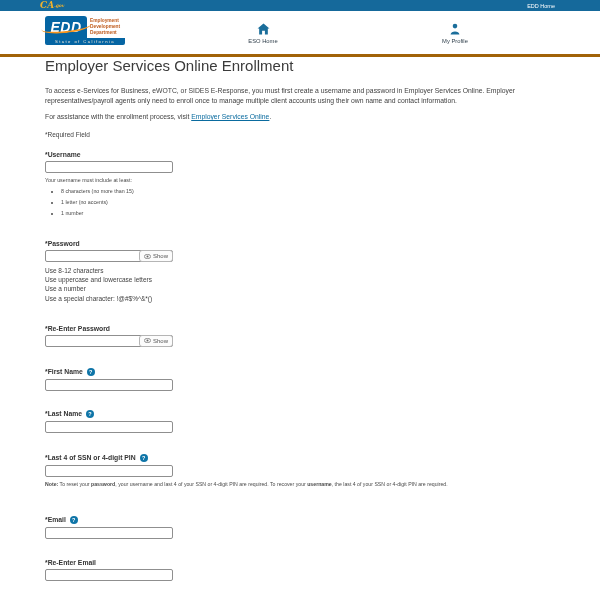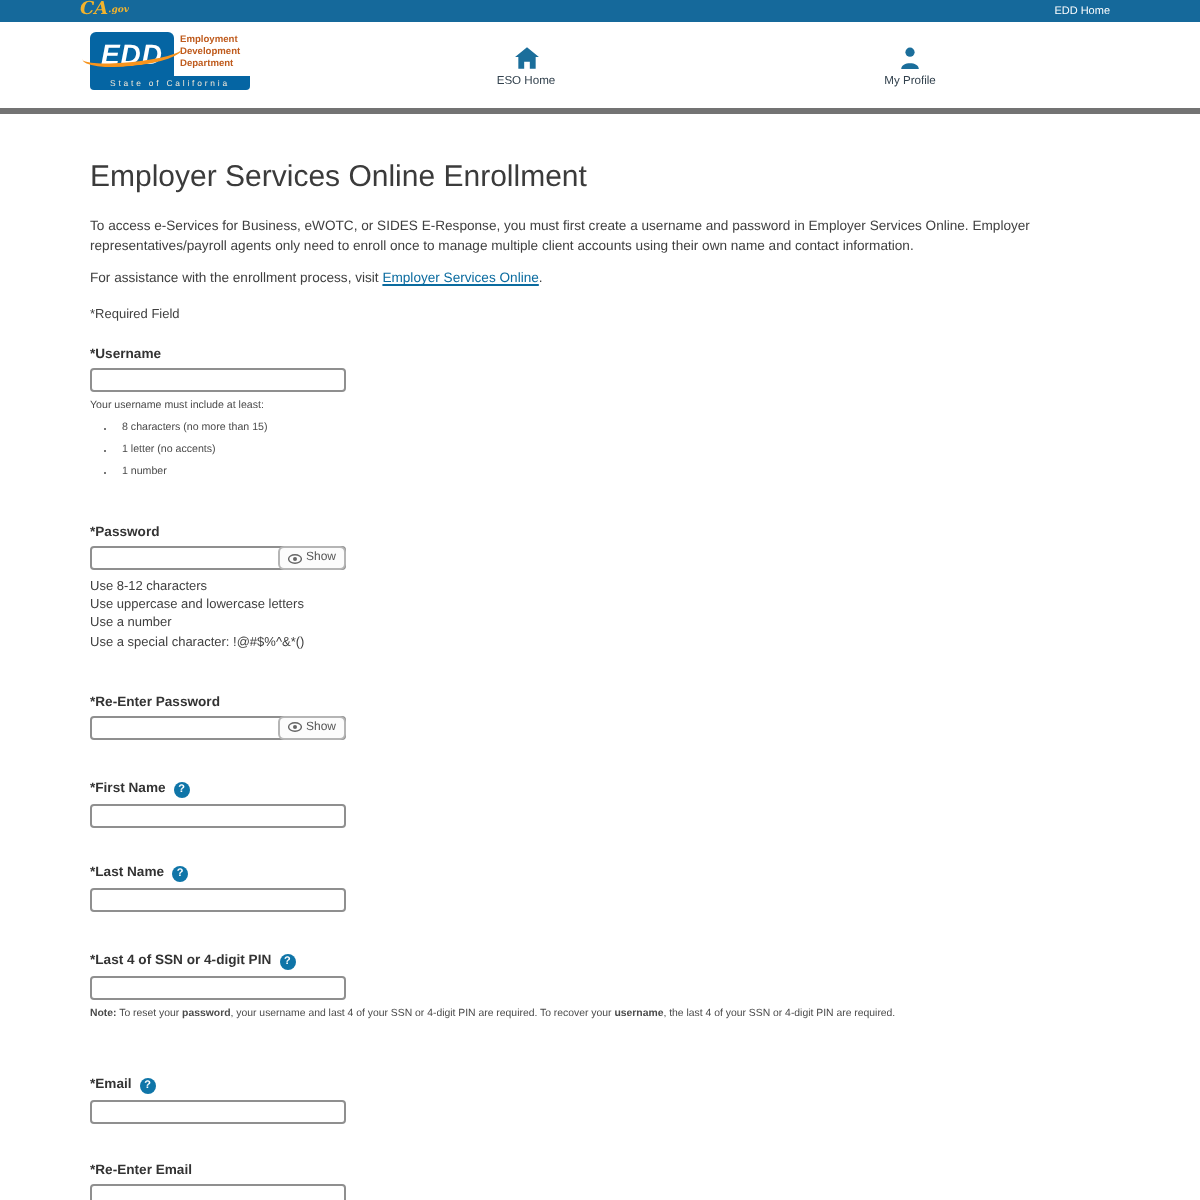--- a/index.html
+++ b/index.html
@@ -8,21 +8,21 @@
 
   
   .topbar { height:11px; background:#15699B; display:flex; align-items:center;
     justify-content:space-between; padding:0 45px 0 40px; }
   .ca-logo { color:#F2B32C; font-family:"DejaVu Serif", serif; font-style:italic;
     font-weight:bold; font-size:9px; line-height:9px; }
   .ca-logo .gov { font-size:4.5px; font-style:italic; vertical-align:bottom; }
   .topbar-link { color:#FFFFFF; font-size:5.5px; text-decoration:none; }
 
   
-  .header { height:46px; background:#fff; border-bottom:3px solid #737373; position:relative; }
+  .header { height:46px; background:#fff; border-bottom:3px solid #a16207; position:relative; }
 
   .edd-logo { position:absolute; left:45px; top:5px; width:80px; cursor:default; }
   .edd-top { display:flex; align-items:stretch; }
   .edd-box { width:42px; height:22px; background:#0565A3; border-radius:3px 3px 0 0;
     color:#fff; font-weight:bold; font-style:italic; font-size:14px; letter-spacing:0.5px;
     display:flex; align-items:center; justify-content:center; position:relative; }
   .edd-swoosh { position:absolute; left:-4px; top:5px; width:50px; height:12px;
     border-bottom:2px solid #F7941D; border-radius:50%; transform:rotate(-6deg); }
   .edd-lines { margin-left:3px; display:flex; flex-direction:column; justify-content:center; }
   .edd-line { color:#BF5B1D; font-weight:bold; font-size:4.8px; line-height:6px; white-space:nowrap; }
@@ -31,21 +31,21 @@
     color:#F4E9D8; font-size:4.2px; letter-spacing:1.4px; white-space:nowrap; }
 
   .nav-item { position:absolute; top:12px; width:70px; text-align:center; cursor:pointer; }
   .nav-item.eso { left:228px; }
   .nav-item.profile { left:420px; }
   .nav-item svg { display:block; margin:0 auto; }
   .nav-label { display:block; margin-top:3px; font-size:5.8px; color:#33424E; }
 
   
   .content { padding:0 45px; }
-  .page-title { margin-top:23px; font-size:15px; font-weight:400; color:#3B3B3B; }
+  .page-title { font-size:15px; font-weight:400; color:#3B3B3B; }
   .intro { margin-top:12px; font-size:6.8px; line-height:9.5px; color:#3F3F3F; width:506px; }
   .assist { margin-top:8px; font-size:6.8px; color:#3F3F3F; }
   a.link { color:#0A6B9F; text-decoration:underline; cursor:pointer; }
   .required { margin-top:11px; font-size:6.5px; color:#3F3F3F; }
 
   .field { margin-top:21px; }
   .label-row { display:flex; align-items:center; gap:4px; }
   .label { font-size:6.8px; font-weight:bold; color:#333333; }
   .help { width:8px; height:8px; border-radius:50%; background:#0F75A8; color:#fff;
     font-size:5.5px; font-weight:bold; display:inline-flex; align-items:center;

